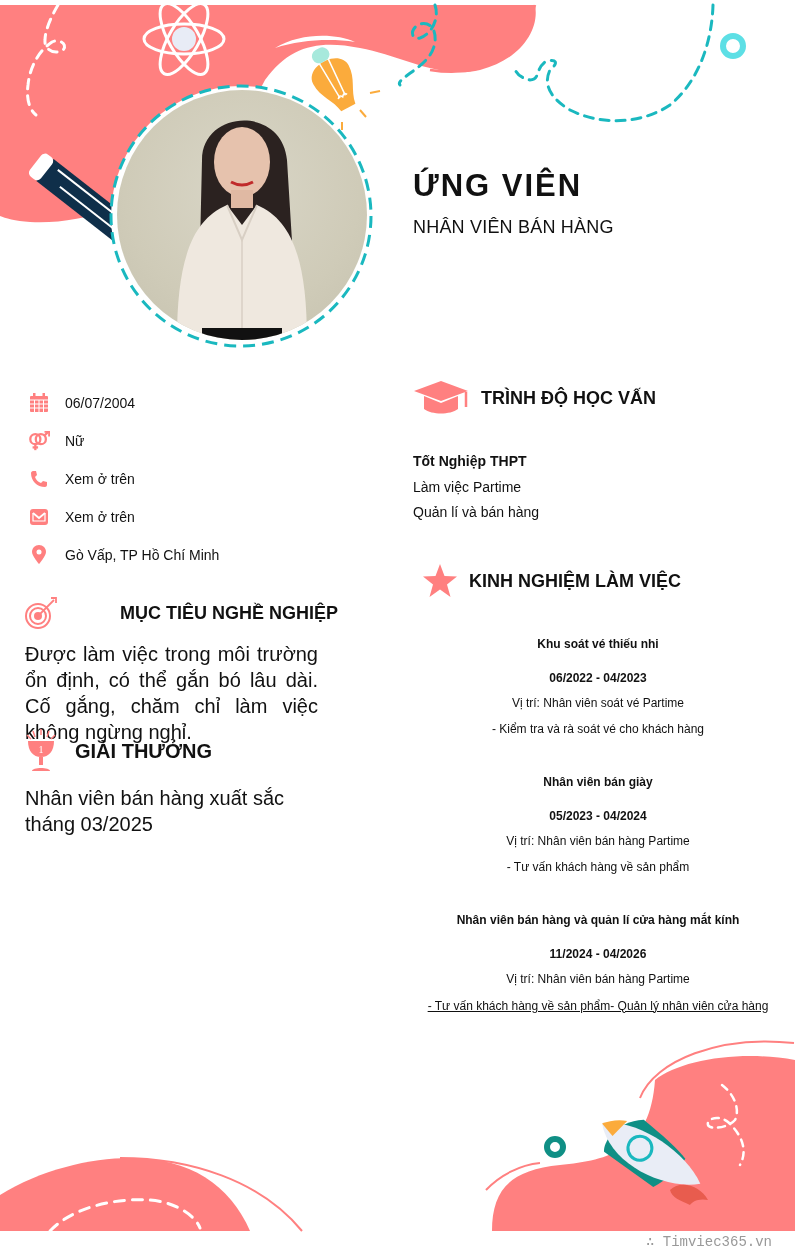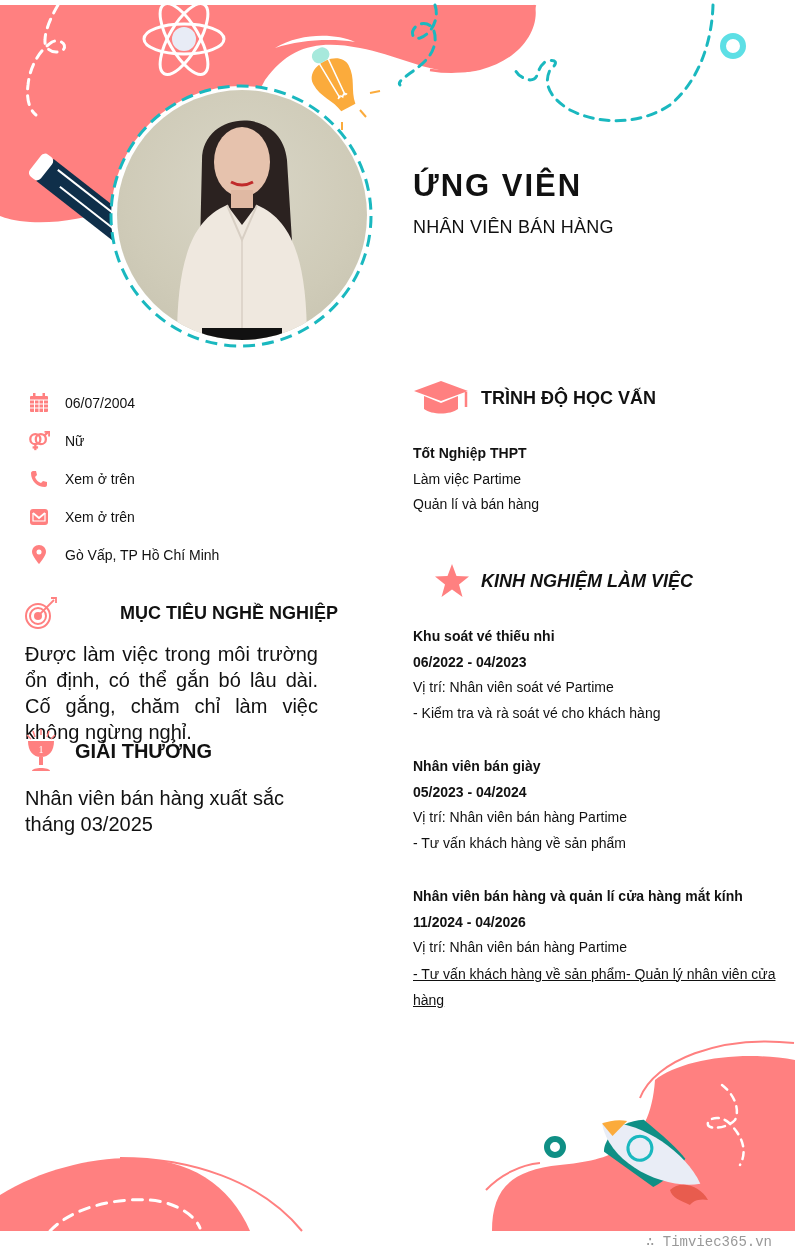--- a/index.html
+++ b/index.html
@@ -18,24 +18,24 @@
   .contact { position: absolute; left: 28px; top: 384px; width: 300px; }
   .contact-row { display: flex; align-items: center; height: 38px; }
   .contact-row .ic { width: 22px; height: 22px; display: flex; align-items: center; justify-content: center; margin-right: 15px; }
   .contact-row .txt { font-size: 14px; color: #111; }
 
   .sec-head { position: absolute; display: flex; align-items: center; }
   .sec-head .title { font-size: 18px; font-weight: 700; color: #111; text-align: center; }
 
   .para { position: absolute; font-size: 20px; line-height: 26px; color: #111; }
   .justify { text-align: justify; }
-  .bold { font-weight: 700; }
+  .bold { font-weight: 700; margin-top: 8px; }
 
   .edu { position: absolute; left: 413px; top: 441px; width: 370px; font-size: 14px; line-height: 25.5px; }
-  .exp { position: absolute; left: 413px; top: 624px; width: 370px; font-size: 14px; }
+  .exp { position: absolute; left: 413px; top: 624px; width: 370px; font-size: 12px; text-align: center; }
   .exp-item { margin-bottom: 28px; }
   .exp-item .line { line-height: 25.5px; }
   .exp-item .wrap { line-height: 26px; text-decoration: underline; }
 
   .watermark { position: absolute; right: 28px; top: 1233px; font-family: "Liberation Mono", "DejaVu Sans Mono", monospace; font-size: 14px; color: #999; }
 </style>
 </head>
 <body>
 
 <div class="page">
@@ -209,21 +209,21 @@
         </svg>
     </span>
     <span class="title">TRÌNH ĐỘ HỌC VẤN</span>
   </div>
   <div class="edu">
     <div class="bold">Tốt Nghiệp THPT</div>
     <div>Làm việc Partime</div>
     <div>Quản lí và bán hàng</div>
   </div>
 
-  <div class="sec-head" style="left:434px; top:564px;font-style:italic;">
+  <div class="sec-head" style="left:422px; top:564px;">
     <span style="display:inline-block;width:36px;height:34px;margin-right:11px;">
       <svg width="36" height="34" viewBox="0 0 36 34">
           <path d="M18,0 L22.5,12 L35,12.5 L25,20.5 L28.5,33 L18,25.5 L7.5,33 L11,20.5 L1,12.5 L13.5,12 Z" fill="#ff8080"></path>
         </svg>
     </span>
     <span class="title">KINH NGHIỆM LÀM VIỆC</span>
   </div>
   <div class="exp">
     <div class="exp-item">
       <div class="line bold">Khu soát vé thiếu nhi</div>

